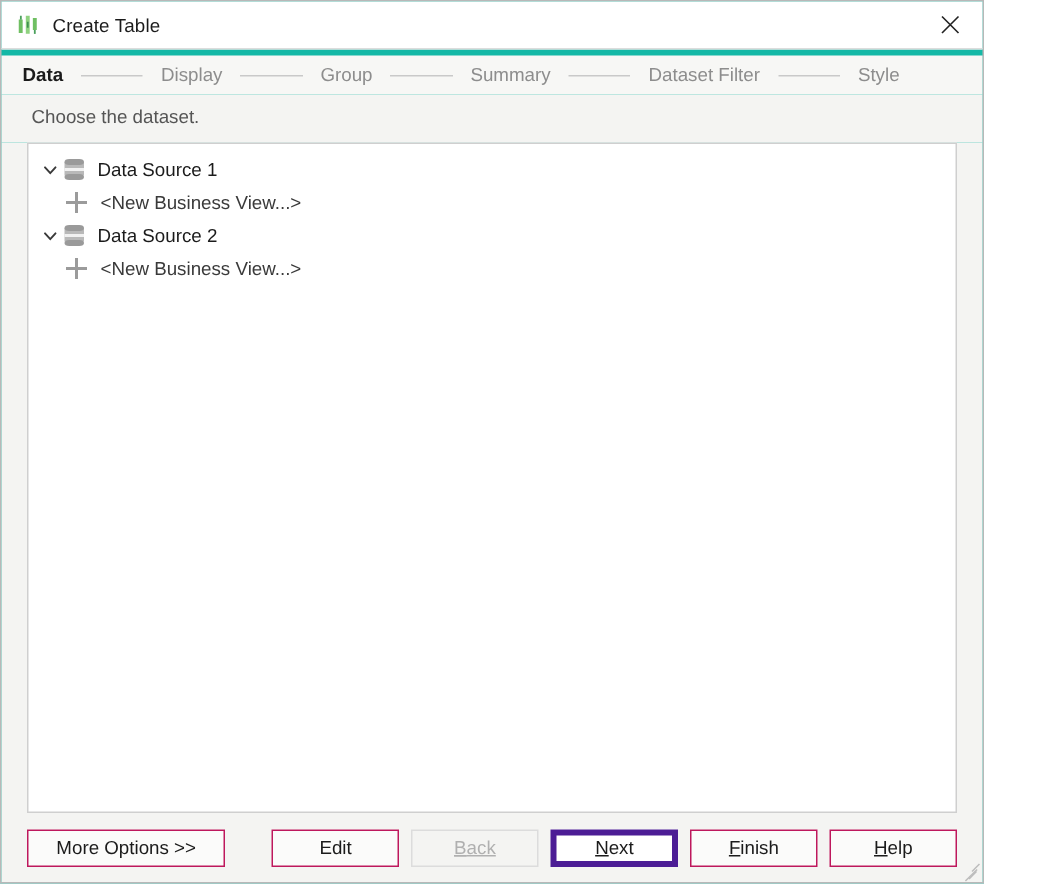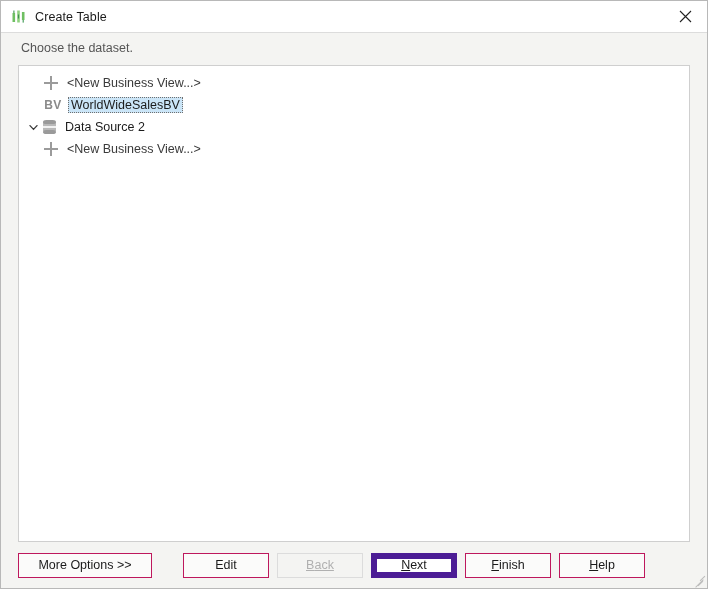--- a/index.html
+++ b/index.html
@@ -13,21 +13,21 @@
     overflow: hidden;
     font-family: "Liberation Sans", sans-serif;
     font-size: 12px;
     color: #1b1b1b;
     -webkit-font-smoothing: antialiased;
   }
 
   .dialog {
     position: absolute;
     left: 0; top: 0;
-    width: 708px;
+    width: 656px;
     height: 589px;
     box-sizing: border-box;
     border: 1px solid #b8b8b8;
     background: #14b8a6;
     display: flex;
     flex-direction: column;
   }
 
   
   .titlebar {
@@ -221,21 +221,21 @@
     align-items: center;
     justify-content: center;
     cursor: default;
     box-sizing: border-box;
     padding: 0 6px;
   }
   .btn.more { width: 134px; margin-right: 31px; }
   .btn.std  { width: 86px; margin-right: 8px; text-align: center; }
   .btn.disabled { color: #b0b0b0; background: #f4f4f2; border-color: #dcdcdc; text-decoration: underline; }
   .btn.focused {
-    border: 6px solid #4c1d95;
+    border: 4px solid #4c1d95;
     background: #ffffff;
   }
   .btn u { text-decoration: underline; }
 
   .grip {
     position: absolute;
     right: 2px; bottom: 2px;
     width: 14px; height: 14px;
   }
   .grip i {
@@ -263,55 +263,80 @@
       </svg>
     </div>
     <div class="title-text">Create Table</div>
     <div class="close-btn">
       <svg width="13" height="13" viewBox="0 0 13 13">
         <path d="M1 1 L12 12 M12 1 L1 12" stroke="#222222" stroke-width="1.1" fill="none"></path>
       </svg>
     </div>
   </div>
 
+  <div class="steps">
+    <div class="step active">Data</div>
+    <div class="step-line"></div>
+    <div class="step">Display</div>
+    <div class="step-line"></div>
+    <div class="step">Group</div>
+    <div class="step-line"></div>
+    <div class="step">Summary</div>
+    <div class="step-line"></div>
+    <div class="step">Dataset Filter</div>
+    <div class="step-line"></div>
+    <div class="step">Style</div>
+    <div class="step-sp"></div>
+  </div>
 
   <div class="instruction">Choose the dataset.</div>
 
   <div class="content">
     <div class="tree-panel">
-
-
-      <div class="tree-row">
-        <div class="indent"></div>
-        <div class="node-icon">
-          <div class="plus-ico"></div>
-        </div>
-        <div class="node-label placeholder">&lt;New Business View...&gt;</div>
-      </div>
-
-      <div class="tree-row">
-        <div class="indent"></div>
-        <div class="bv-tag">BV</div>
-        <div class="node-label selected">WorldWideSalesBV</div>
-      </div>
 
       <div class="tree-row">
         <div class="twisty">
           <svg width="9" height="9" viewBox="0 0 9 9">
             <path d="M1 2.6 L4.5 6.4 L8 2.6" stroke="#3a3a3a" stroke-width="1.3" fill="none" stroke-linecap="round"></path>
           </svg>
         </div>
         <div class="node-icon">
           <div class="db-ico">
               <div class="body"></div>
               <div class="top"></div>
               <div class="band"></div>
               <div class="bot"></div>
             </div>
         </div>
+        <div class="node-label">Data Source 1</div>
+      </div>
+
+      <div class="tree-row">
+        <div class="indent"></div>
+        <div class="node-icon">
+          <div class="plus-ico"></div>
+        </div>
+        <div class="node-label placeholder">&lt;New Business View...&gt;</div>
+      </div>
+
+
+      <div class="tree-row">
+        <div class="twisty">
+          <svg width="9" height="9" viewBox="0 0 9 9">
+            <path d="M1 2.6 L4.5 6.4 L8 2.6" stroke="#3a3a3a" stroke-width="1.3" fill="none" stroke-linecap="round"></path>
+          </svg>
+        </div>
+        <div class="node-icon">
+          <div class="db-ico">
+              <div class="body"></div>
+              <div class="top"></div>
+              <div class="band"></div>
+              <div class="bot"></div>
+            </div>
+        </div>
         <div class="node-label">Data Source 2</div>
       </div>
 
       <div class="tree-row">
         <div class="indent"></div>
         <div class="node-icon">
           <div class="plus-ico"></div>
         </div>
         <div class="node-label placeholder">&lt;New Business View...&gt;</div>
       </div>

